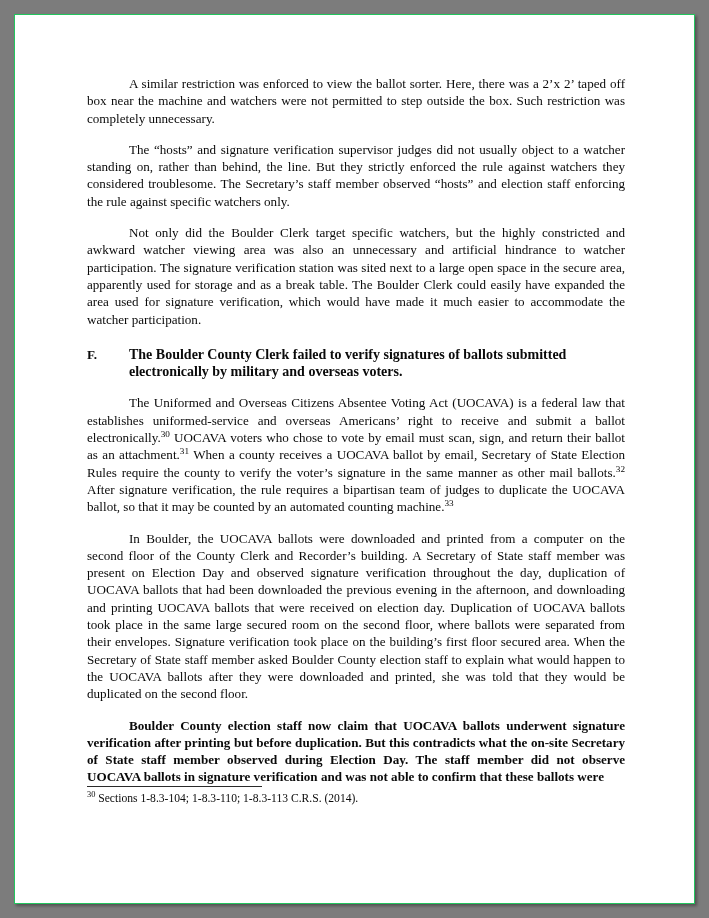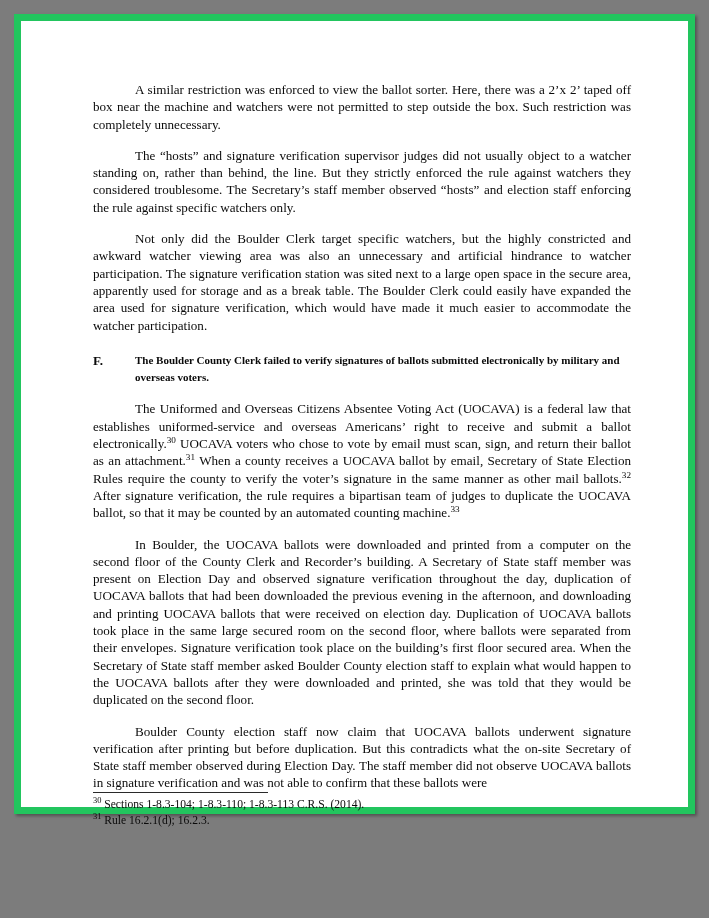--- a/index.html
+++ b/index.html
@@ -11,58 +11,59 @@
     width: 709px;
     height: 918px;
     overflow: hidden;
     font-family: "Liberation Serif", serif;
   }
   .page {
     position: absolute;
     left: 14px;
     top: 14px;
     width: 681px;
-    height: 800px;
+    height: 890px;
     background: #ffffff;
     box-sizing: border-box;
-    border: 7px solid #22c55e;
+    border: 1px solid #22c55e;
     box-shadow: 2px 2px 3px rgba(0,0,0,0.35);
   }
   .content {
     position: absolute;
     left: 72px;
     top: 60px;
     width: 538px;
   }
   p.body-par {
     margin: 0 0 14px 0;
     font-size: 13.1px;
     line-height: 17.3px;
     text-align: justify;
     text-indent: 42px;
     color: #0a0a0a;
   }
   p.body-par:last-child {
     margin-bottom: 16px;
+    font-weight: bold;
   }
   .heading-row {
     display: flex;
     margin: 18px 0 14px 0;
   }
   .heading-letter {
     width: 42px;
     flex: 0 0 42px;
     font-size: 13.1px;
     line-height: 17.3px;
     font-weight: bold;
     color: #0a0a0a;
   }
   .heading-text {
     flex: 1 1 auto;
-    font-size: 11px;
+    font-size: 14px;
     line-height: 17.3px;
     font-weight: bold;
     color: #0a0a0a;
     text-align: left;
   }
   sup {
     font-size: 9.2px;
     line-height: 0;
     vertical-align: super;
   }
@@ -117,16 +118,15 @@
     <p class="body-par">The Uniformed and Overseas Citizens Absentee Voting Act (UOCAVA) is a federal law that establishes uniformed-service and overseas Americans’ right to receive and submit a ballot electronically.<sup>30</sup> UOCAVA voters who chose to vote by email must scan, sign, and return their ballot as an attachment.<sup>31</sup> When a county receives a UOCAVA ballot by email, Secretary of State Election Rules require the county to verify the voter’s signature in the same manner as other mail ballots.<sup>32</sup> After signature verification, the rule requires a bipartisan team of judges to duplicate the UOCAVA ballot, so that it may be counted by an automated counting machine.<sup>33</sup></p>
     <p class="body-par">In Boulder, the UOCAVA ballots were downloaded and printed from a computer on the second floor of the County Clerk and Recorder’s building. A Secretary of State staff member was present on Election Day and observed signature verification throughout the day, duplication of UOCAVA ballots that had been downloaded the previous evening in the afternoon, and downloading and printing UOCAVA ballots that were received on election day. Duplication of UOCAVA ballots took place in the same large secured room on the second floor, where ballots were separated from their envelopes. Signature verification took place on the building’s first floor secured area. When the Secretary of State staff member asked Boulder County election staff to explain what would happen to the UOCAVA ballots after they were downloaded and printed, she was told that they would be duplicated on the second floor.</p>
     <p class="body-par">Boulder County election staff now claim that UOCAVA ballots underwent signature verification after printing but before duplication. But this contradicts what the on-site Secretary of State staff member observed during Election Day. The staff member did not observe UOCAVA ballots in signature verification and was not able to confirm that these ballots were</p>
 
   </div>
 
   <div class="footnote-sep"></div>
 
   <div class="footnotes">
     <p class="footnote"><sup>30</sup> Sections 1-8.3-104; 1-8.3-110; 1-8.3-113 C.R.S. (2014).</p>
-    <p class="footnote"><sup>31</sup> Rule 16.2.1(d); 16.2.3.</p>
   </div>
 
 </div>
 
 </body></html>

